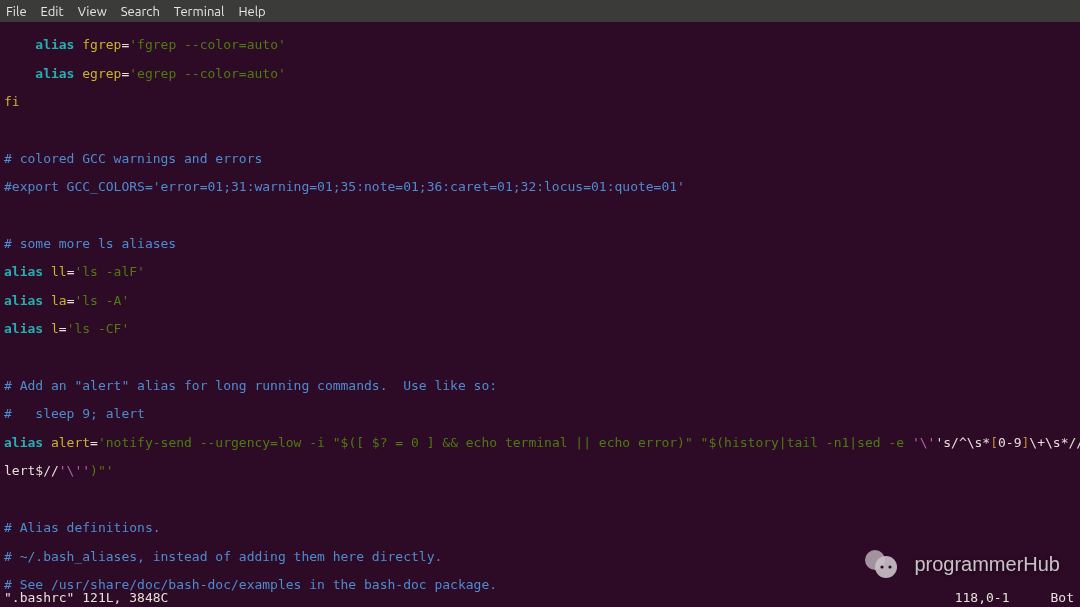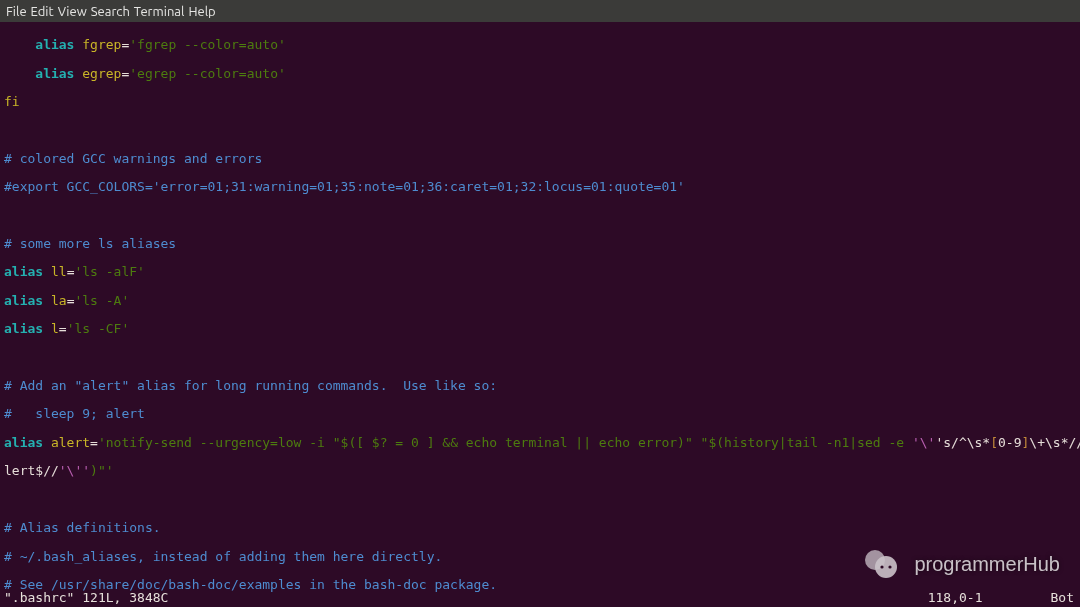--- a/index.html
+++ b/index.html
@@ -12,21 +12,21 @@
   }
   .menubar {
     background: #3b3b39;
     color: #e6e6e4;
     height: 22px;
     display: flex;
     align-items: center;
     padding: 0 6px;
     font-family: "Ubuntu", "DejaVu Sans", sans-serif;
     font-size: 13px;
-    gap: 4px;
+    gap: 14px;
   }
   .menubar span { cursor: default; }
   .term {
     position: relative;
     padding: 2px 4px 0 4px;
     white-space: pre;
   }
   .c-cyan   { color: #24b0b0; font-weight: bold; }
   .c-yellow { color: #c9b627; }
   .c-white  { color: #e6ded9; }
@@ -38,21 +38,21 @@
   .statusbar {
     position: absolute;
     bottom: 0; left: 0; right: 0;
     height: 16px;
     color: #e6e0da;
     display: flex;
     padding: 0 6px 0 4px;
     font-family: "DejaVu Sans Mono", monospace;
     font-size: 13px;
   }
-  .statusbar .right { margin-left: auto; display:flex; gap: 68px; }
+  .statusbar .right { margin-left: auto; display:flex; gap: 41px; }
 
   .watermark {
     position: absolute;
     right: 20px; bottom: 28px;
     display: flex; align-items: center; gap: 16px;
     color: rgba(255,255,255,0.75);
     font-family: Arial, sans-serif;
     font-size: 20px;
     text-shadow: 0 0 4px rgba(0,0,0,0.5);
     pointer-events: none;

